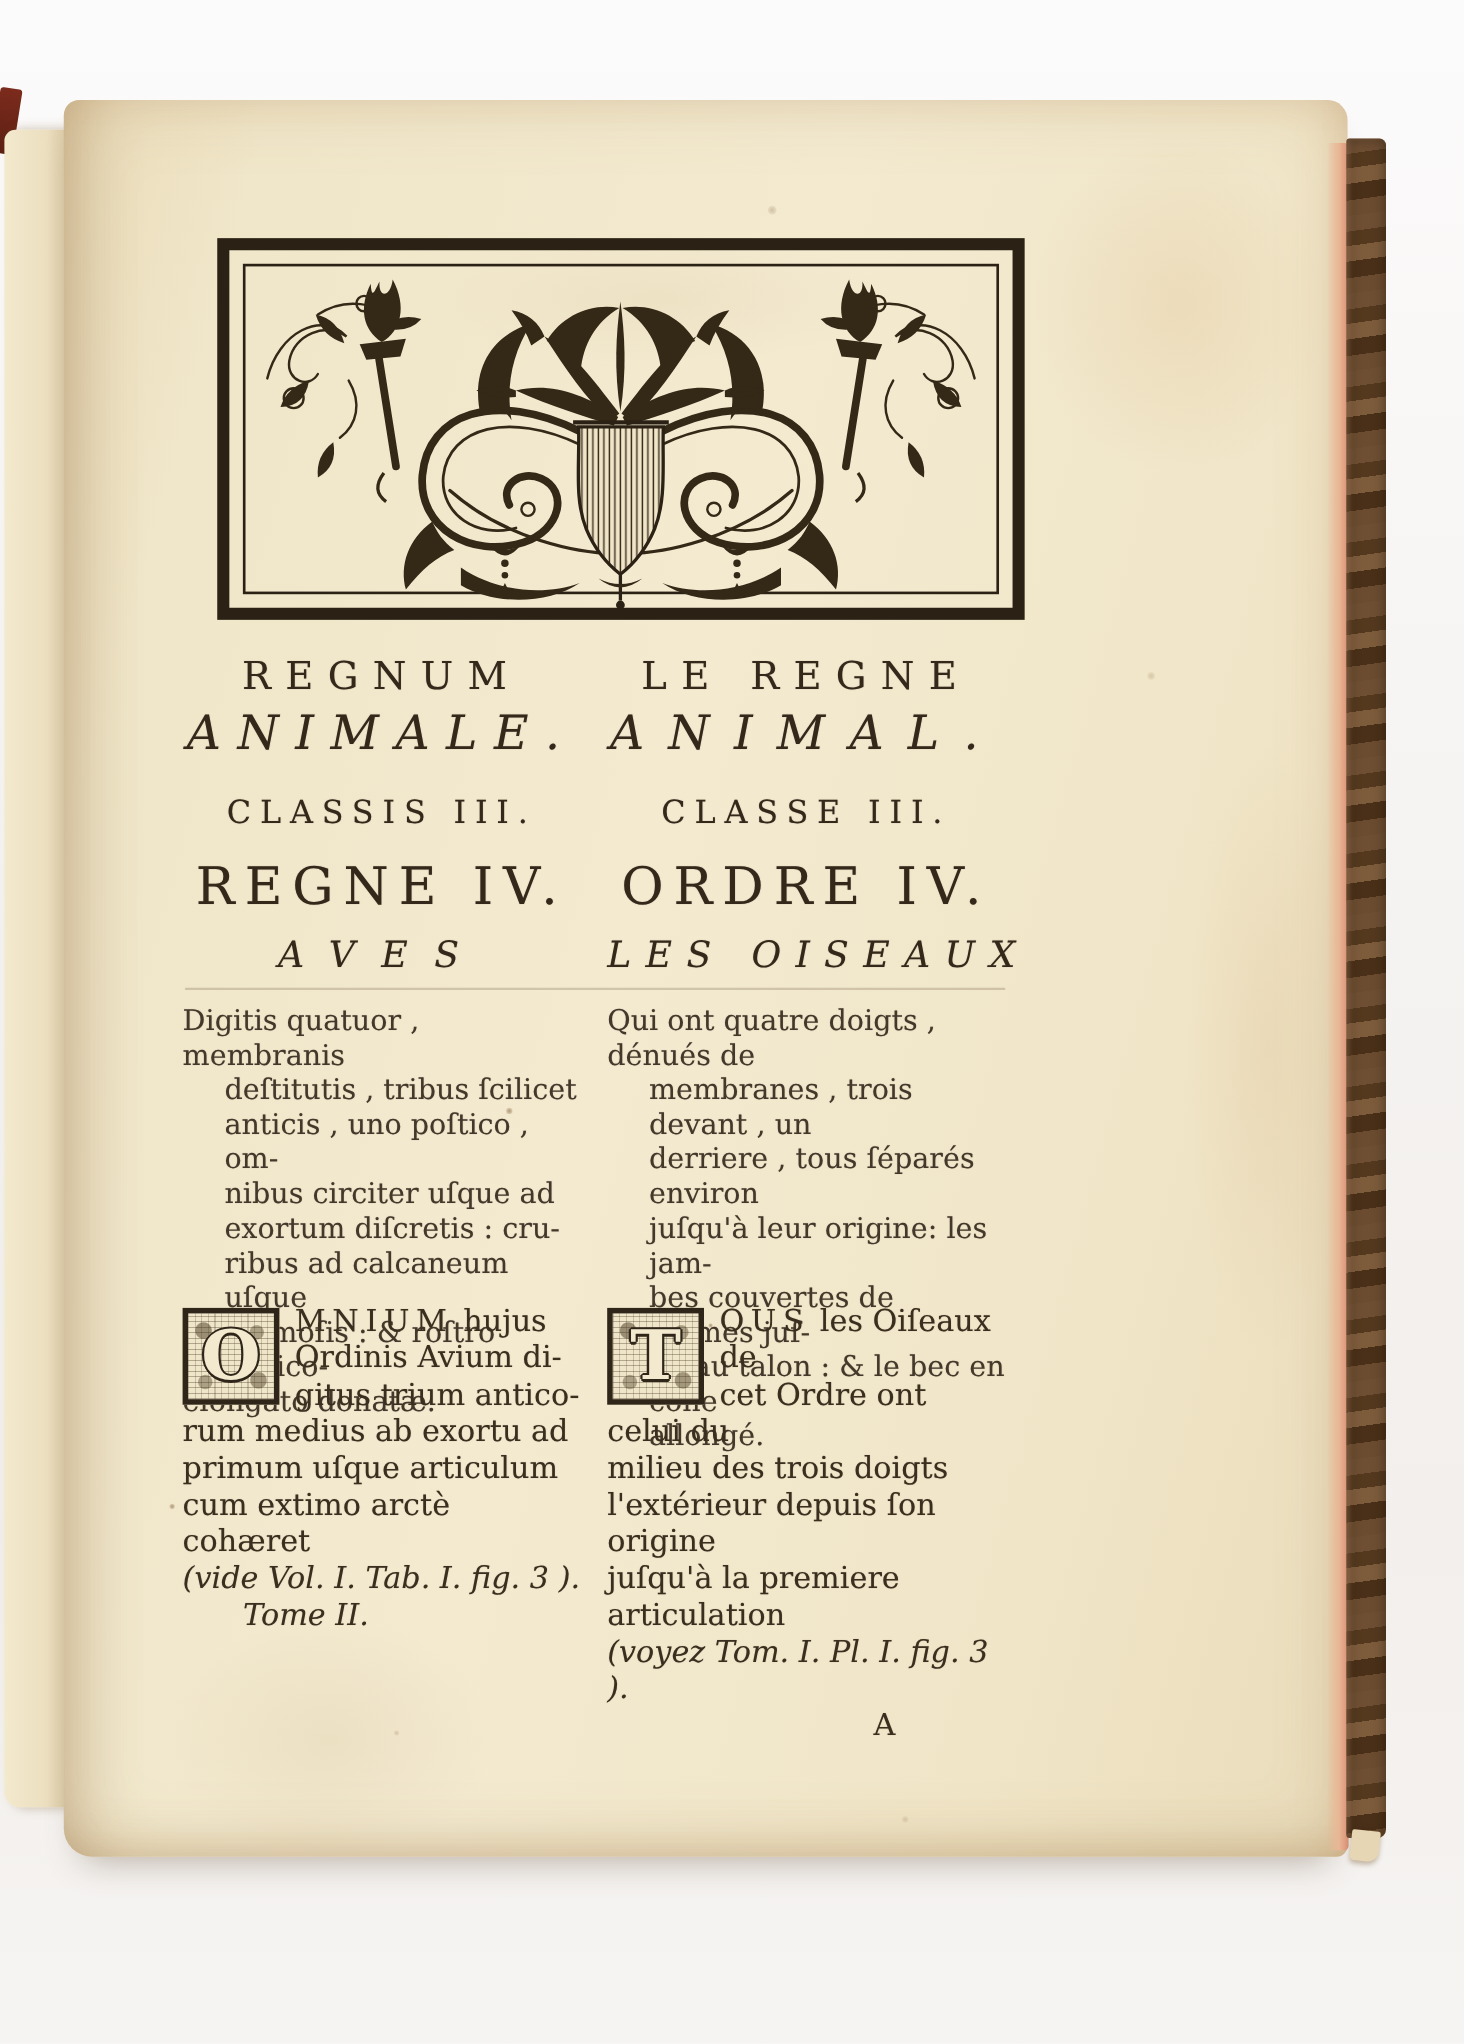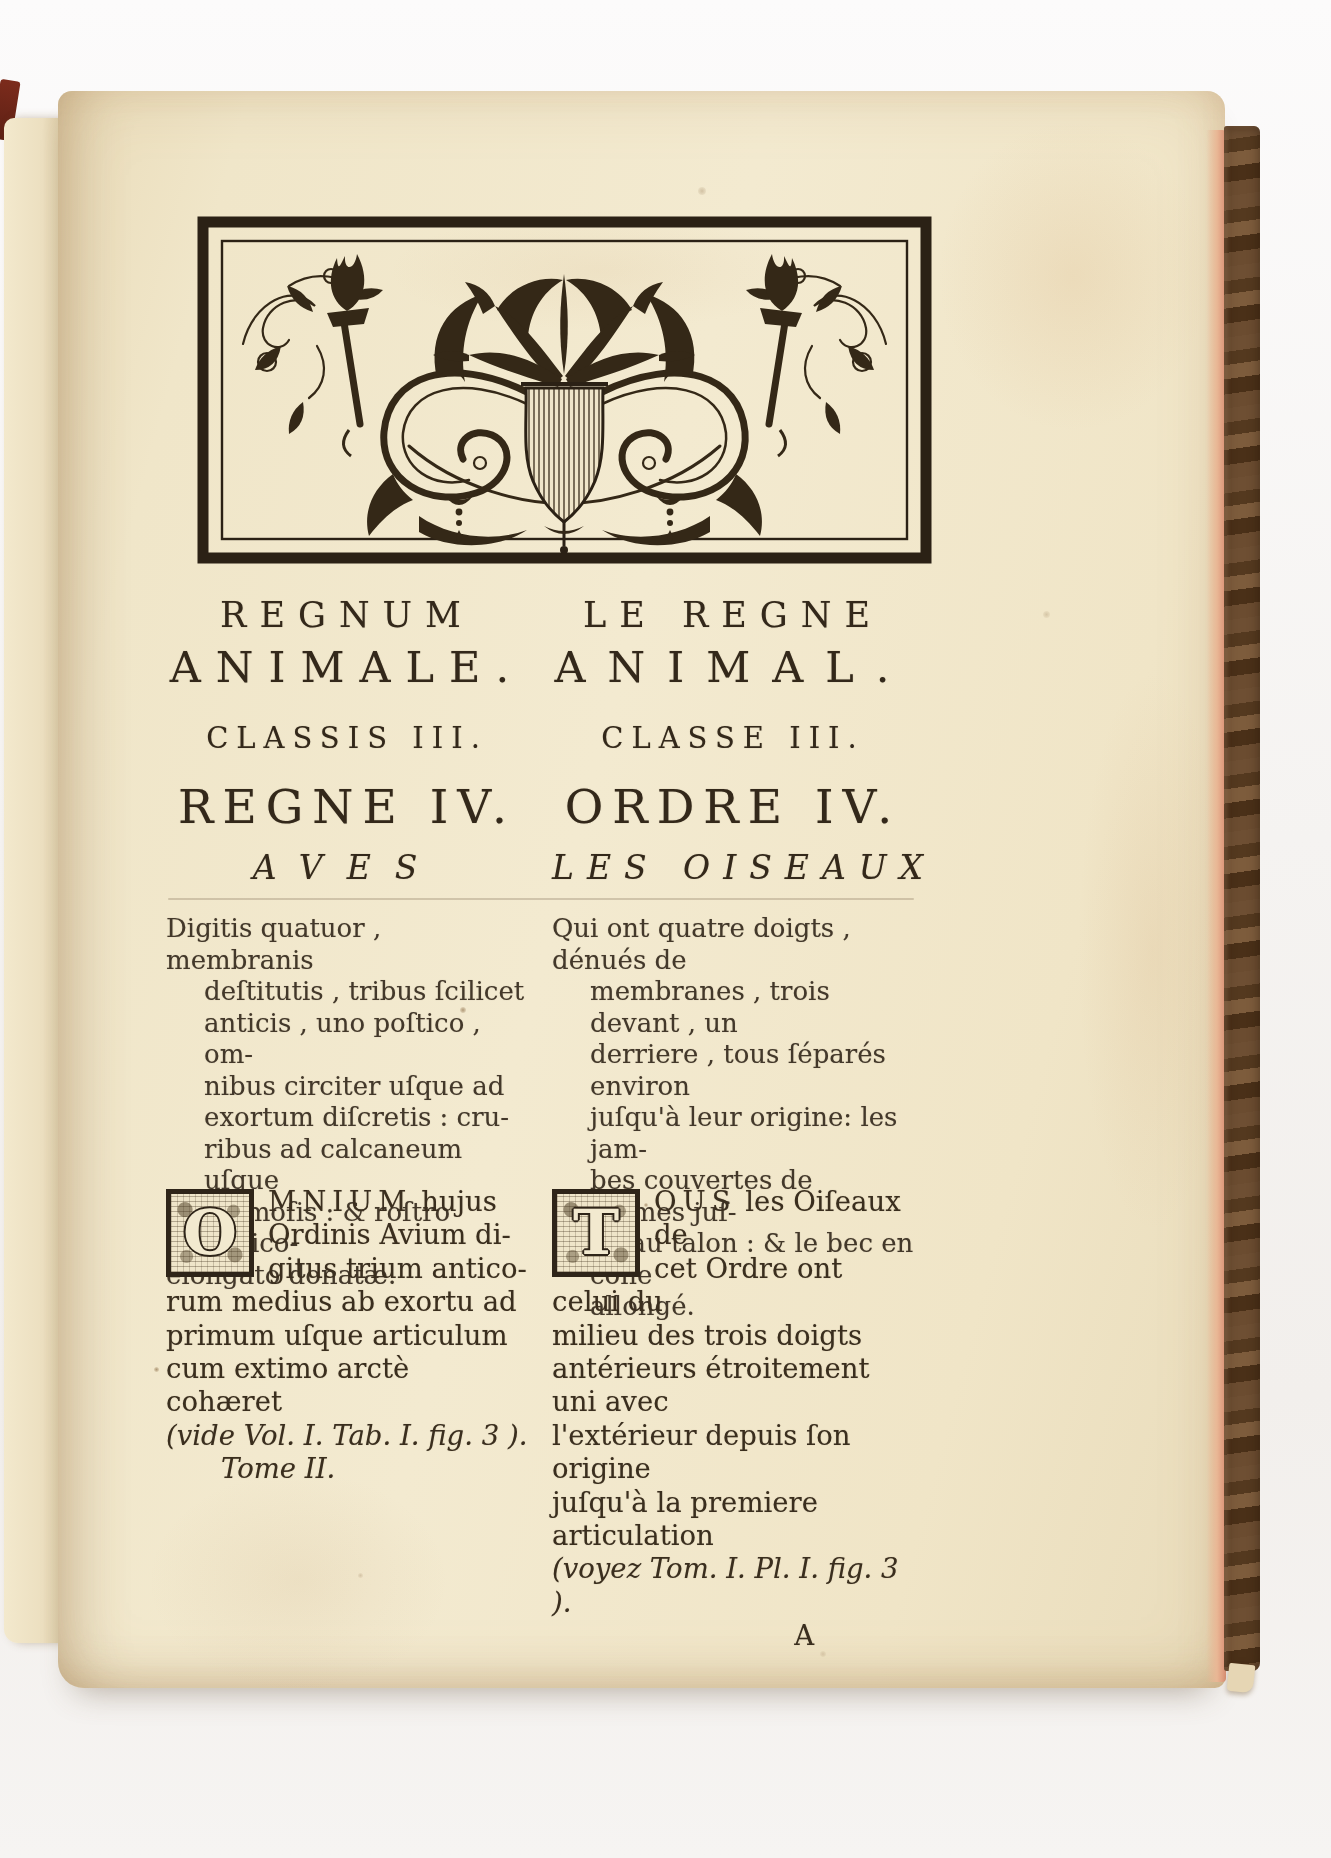--- a/index.html
+++ b/index.html
@@ -50,21 +50,21 @@
   .headpiece{position:absolute;left:139px;top:125px;width:735px;height:348px;}
   .rule{position:absolute;left:110px;top:807px;width:746px;height:2px;
     background:rgba(85,65,42,.22);border-radius:1px;}
 
   .col{position:absolute;top:0;height:100%;}
   .col-latin{left:108px;width:362px;}
   .col-french{left:494px;width:362px;}
   .hrow{position:absolute;left:0;width:100%;text-align:center;color:#33281a;white-space:nowrap;
     text-shadow:0 0 1px rgba(51,40,26,.35);}
   .h-kingdom{top:504px;font-size:35px;letter-spacing:13px;}
-  .h-animal {top:551px;font-size:43px;letter-spacing:15px;text-align:center;}
+  .h-animal {top:551px;font-size:43px;font-style:italic;letter-spacing:15px;text-align:center;}
   .h-animal-fr{letter-spacing:22px;}
   .h-classis{top:630px;font-size:29px;letter-spacing:8px;}
   .h-ordo{top:688px;font-size:47px;letter-spacing:9px;}
   .h-aves{top:757px;font-size:33px;font-style:italic;letter-spacing:24px;}
   .h-oiseaux{letter-spacing:13px;}
 
   .diagnosis{position:absolute;top:822px;left:0;width:100%;
     font-size:26px;line-height:31.5px;color:#43382a;
     text-shadow:0 0 1px rgba(67,56,42,.3);}
   .diagnosis .indent{padding-left:38px;}
@@ -234,21 +234,20 @@
         <div class="indent">allongé.</div>
       </div>
 
       <div class="bodypara">
         <div class="dropcap">
           <span>T</span>
         </div>
         <div><span class="fw">OUS</span> <span>les Oiſeaux de</span></div>
         <div>cet Ordre ont celui du</div>
         <div>milieu des trois doigts</div>
-        <div>antérieurs étroitement uni avec</div>
         <div>l'extérieur depuis ſon origine</div>
         <div>juſqu'à la premiere articulation</div>
         <div class="ref">(voyez Tom. I. Pl. I. fig. 3 ).</div>
         <div class="signature">A</div>
       </div>
     </div>
 
   </div>
 
   <div class="fore-pink"></div>

